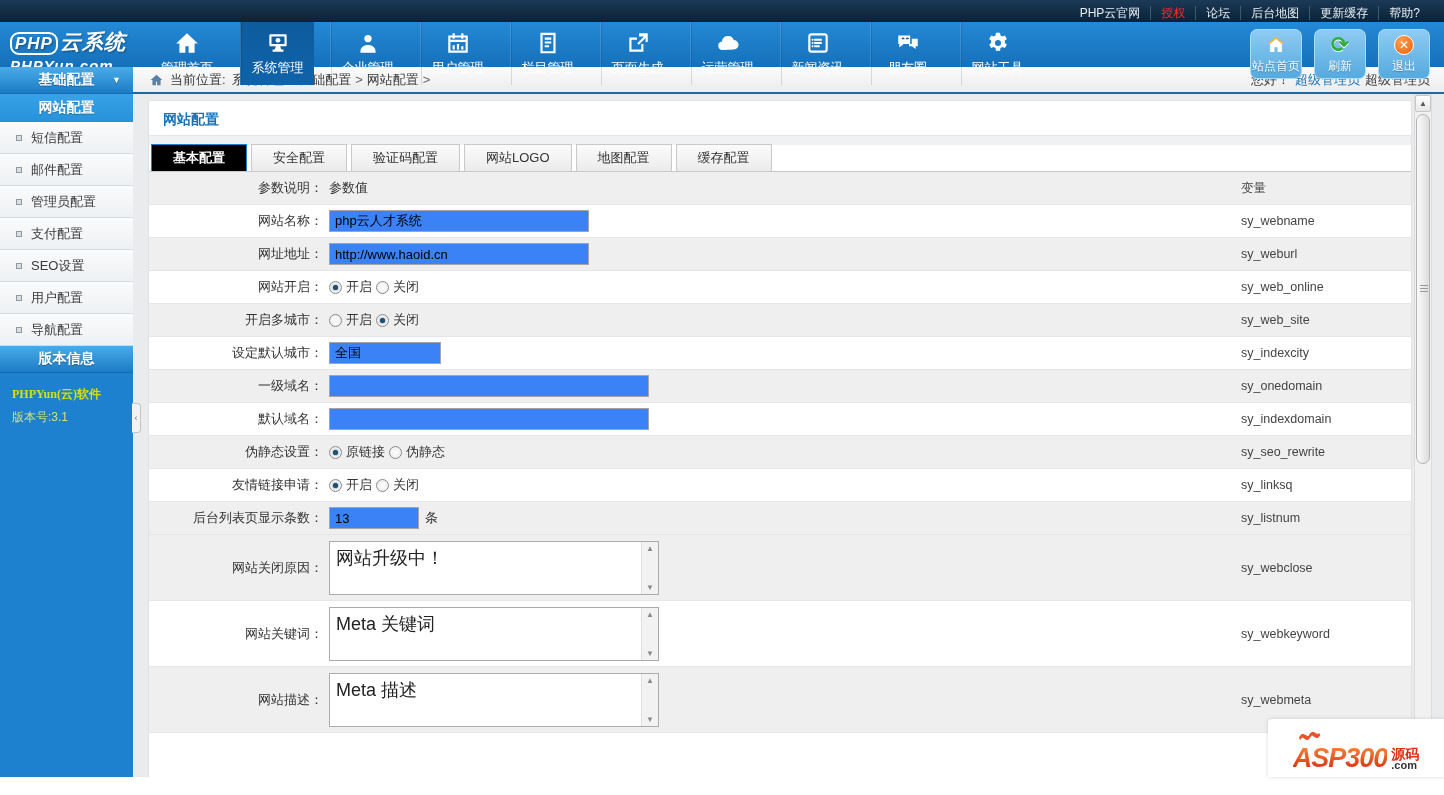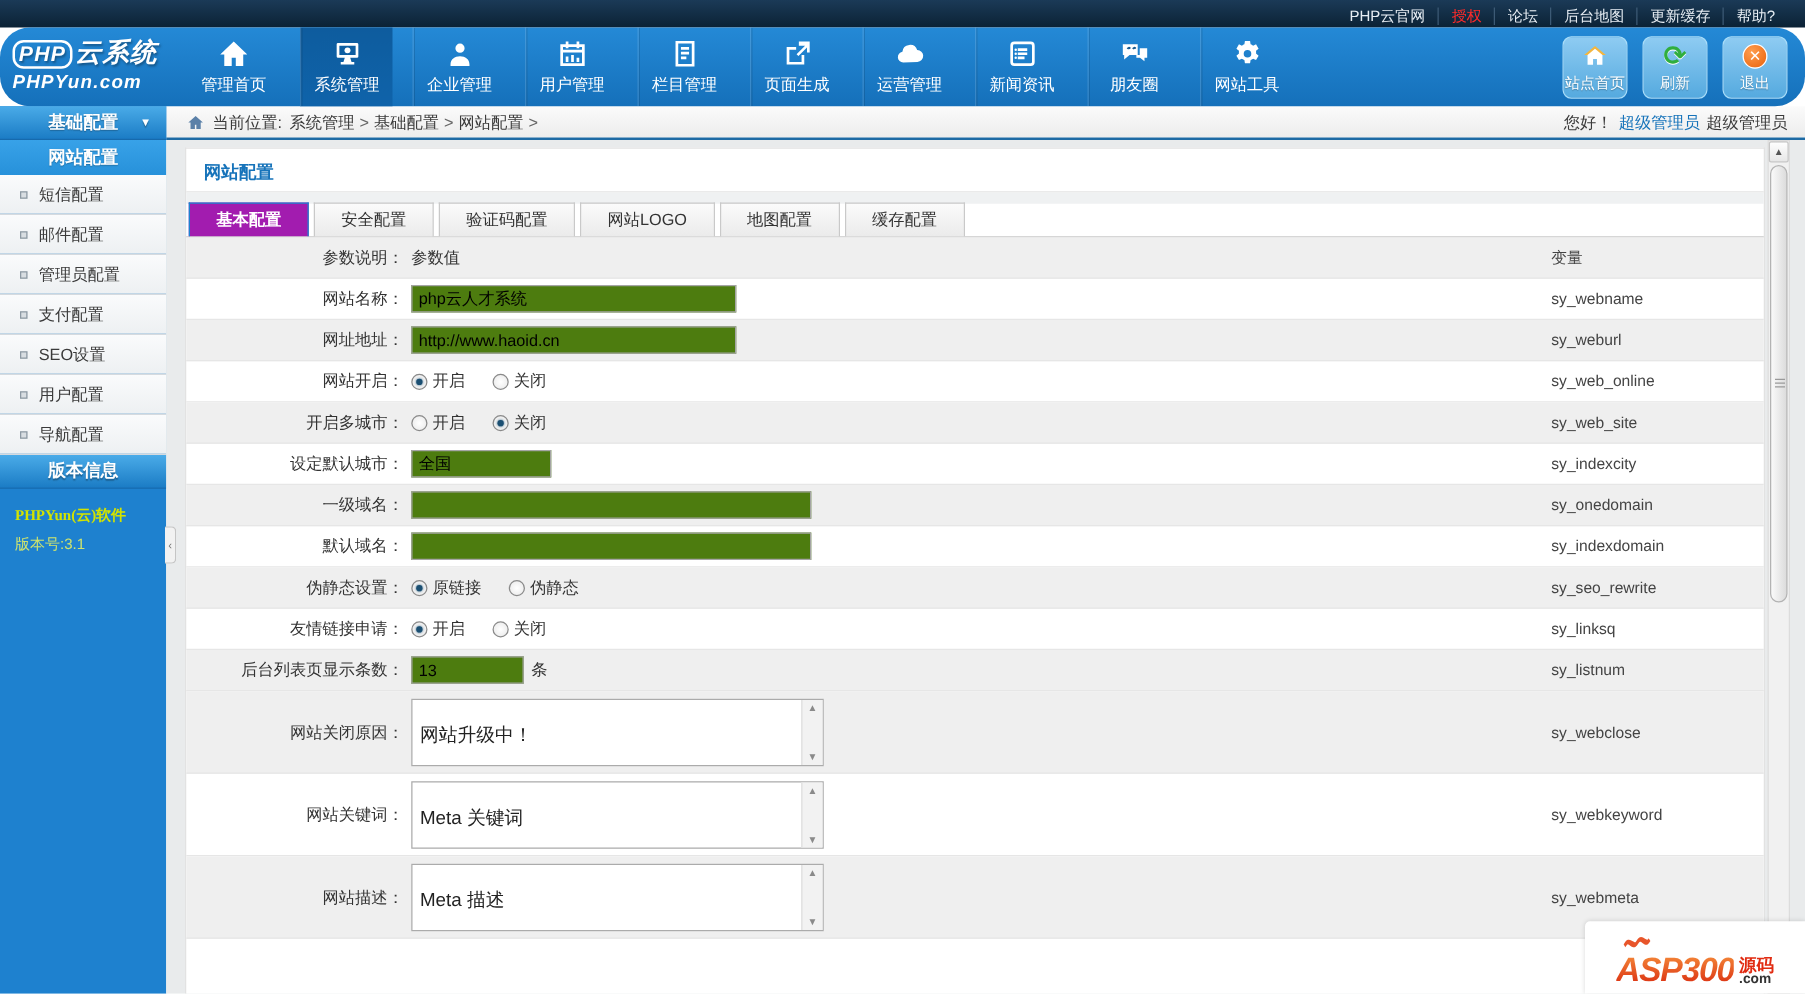--- a/index.html
+++ b/index.html
@@ -7,21 +7,21 @@
   body { font-family:"Liberation Sans","DejaVu Sans",sans-serif; font-size:13px; color:#333; background:#fff; }
   .app { position:relative; width:1444px; height:795px; overflow:hidden; }
 
   
   .topbar { height:22px; background:linear-gradient(#1b3a57,#0b2235); display:flex; justify-content:flex-end; align-items:flex-end; padding-right:14px; }
   .topbar a { color:#e8eef4; text-decoration:none; font-size:12px; padding:0 10px; border-right:1px solid #3c5a75; cursor:pointer; }
   .topbar a:last-child { border-right:none; }
   .topbar a.red { color:#ff2a2a; }
 
   
-  .header { position:relative; height:63px; background:linear-gradient(#2489d6,#1570ba); display:flex;border-radius:24px; }
+  .header { position:relative; height:45px; background:linear-gradient(#2489d6,#1570ba); display:flex; }
   .logo { width:150px; padding:6px 0 0 10px; color:#fff; cursor:pointer; }
   .logo .l1 { font-size:21px; font-weight:bold; font-style:italic; letter-spacing:1px; text-shadow:1px 1px 2px rgba(0,0,0,.35); }
   .logo .l1 .badge { border:2px solid #fff; border-radius:9px; padding:0 3px; margin-right:2px; font-size:17px; }
   .logo .l2 { font-size:15px; font-weight:bold; font-style:italic; letter-spacing:1px; margin-top:1px; }
   .nav { display:flex;gap:16px; }
   .nav-item { width:74px; height:63px; display:flex; flex-direction:column; align-items:center; justify-content:center; gap:3px; color:#fff; cursor:pointer; border-left:1px solid rgba(255,255,255,.14); box-shadow:inset 1px 0 0 rgba(0,0,0,.12); }
   .nav-item:first-child { border-left:none; box-shadow:none; }
   .nav-item.active { background:linear-gradient(#0e5c9e,#0f63aa); }
   .nav-item svg { width:26px; height:26px; }
   .nav-item .nav-label { font-size:13px; white-space:nowrap; }
@@ -56,36 +56,36 @@
   .bc-right { display:flex; align-items:center; gap:5px; }
   .bc-right .admin-link { color:#1673ba; cursor:pointer; }
 
   
   .content-outer { position:relative; flex:1; background:#e9ebec; padding:6px 32px 0 15px; }
   .panel { background:#fff; height:677px; border:1px solid #e2e2e2; border-bottom:none; }
   .panel-title { height:35px; padding:10px 0 0 14px; font-size:14px; font-weight:bold; color:#1673ba; border-bottom:1px solid #e4e4e4; }
   .panel-gap { height:9px; background:#eff1f2; }
   .tabs { height:27px; border-bottom:1px solid #c9c9c9; padding-left:2px; display:flex; align-items:flex-end; }
   .tab { height:27px; line-height:26px; padding:0 21px; margin-right:4px; background:linear-gradient(#fbfbfb,#ebebeb); border:1px solid #c9c9c9; border-bottom:none; font-size:13px; color:#333; cursor:pointer; white-space:nowrap; }
-  .tab.active { background:#a21caf; color:#fff; font-weight:bold; border-color:#1b84d0; }
+  .tab.active { background:#000000; color:#fff; font-weight:bold; border-color:#1b84d0; }
 
   .rows {}
   .frow { display:grid; grid-template-columns:180px 1fr 170px; align-items:center; min-height:33px; border-bottom:1px solid #e6e6e6; }
   .frow.gray { background:#efefef; }
   .frow .flabel { text-align:right; padding-right:6px; color:#333; font-size:13px; }
   .frow .fvar { font-size:12.5px; color:#444; }
   .fctrl { display:flex; align-items:center; gap:6px; }
-  .fctrl input[type=text] { height:22px; border:1px solid #a5a5a5; font-size:13px; padding:0 5px; font-family:"Liberation Sans",sans-serif; background:#4d7c0f; }
-  .radio-group { display:flex; align-items:center; gap:22px; }
+  .fctrl input[type=text] { height:22px; border:1px solid #a5a5a5; font-size:13px; padding:0 5px; font-family:"Liberation Sans",sans-serif; background:#3b82f6; }
+  .radio-group { display:flex; align-items:center; gap:4px; }
   .radio-opt { display:flex; align-items:center; gap:4px; cursor:pointer; }
   .radio-dot { width:13px; height:13px; border-radius:50%; border:1px solid #8a8a8a; background:radial-gradient(#fff,#e8e8e8); position:relative; }
   .radio-dot.checked::after { content:""; position:absolute; left:3px; top:3px; width:5px; height:5px; border-radius:50%; background:#1b4f72; box-shadow:0 0 2px #1b4f72; }
   .frow.tall { min-height:66px; }
   .ta-wrap { width:330px; height:54px; border:1px solid #ababab; background:#fff; position:relative; }
-  .ta-text { position:absolute; left:6px; top:20px; right:22px; font-size:15px; color:#222; line-height:17px; }
+  .ta-text { position:absolute; left:6px; top:8px; right:22px; font-size:18px; color:#222; line-height:17px; }
   .ta-scroll { position:absolute; right:0; top:0; bottom:0; width:17px; background:#f2f2f2; border-left:1px solid #ddd; display:flex; flex-direction:column; justify-content:space-between; align-items:center; padding:2px 0; color:#8a8a8a; font-size:8px; cursor:pointer; }
 
   
   .scrollbar { position:absolute; top:0; right:12px; width:18px; height:683px; background:#f1f1f1; border:1px solid #dcdcdc; }
   .sb-arrow { height:17px; background:linear-gradient(#fefefe,#e7e7e7); border:1px solid #c6c6c6; border-radius:2px; display:flex; align-items:center; justify-content:center; font-size:8px; color:#555; cursor:pointer; }
   .sb-up { margin:0; }
   .sb-down { position:absolute; bottom:0; left:0; right:0; }
   .sb-thumb { position:absolute; top:19px; left:1px; width:14px; height:350px; background:linear-gradient(90deg,#fafafa,#dcdcdc); border:1px solid #b3b3b3; border-radius:7px; cursor:pointer; }
   .sb-grip { position:absolute; top:50%; left:3px; width:8px; margin-top:-4px; }
   .sb-grip span { display:block; height:1px; background:#9a9a9a; margin-bottom:2px; }

